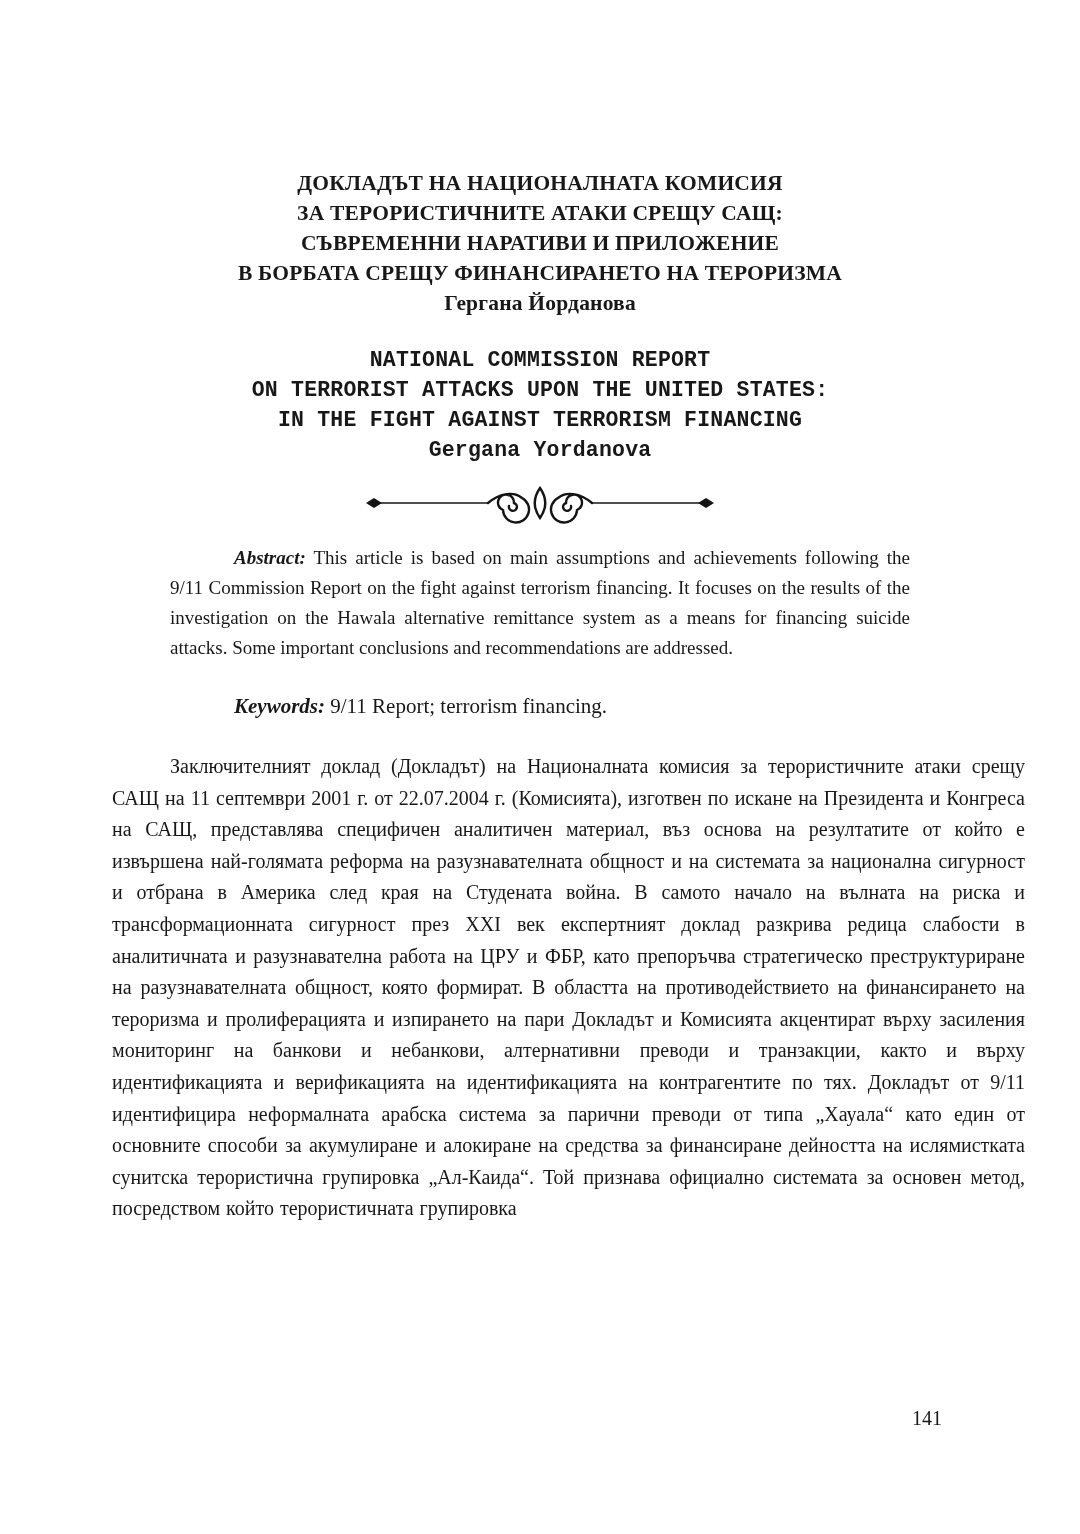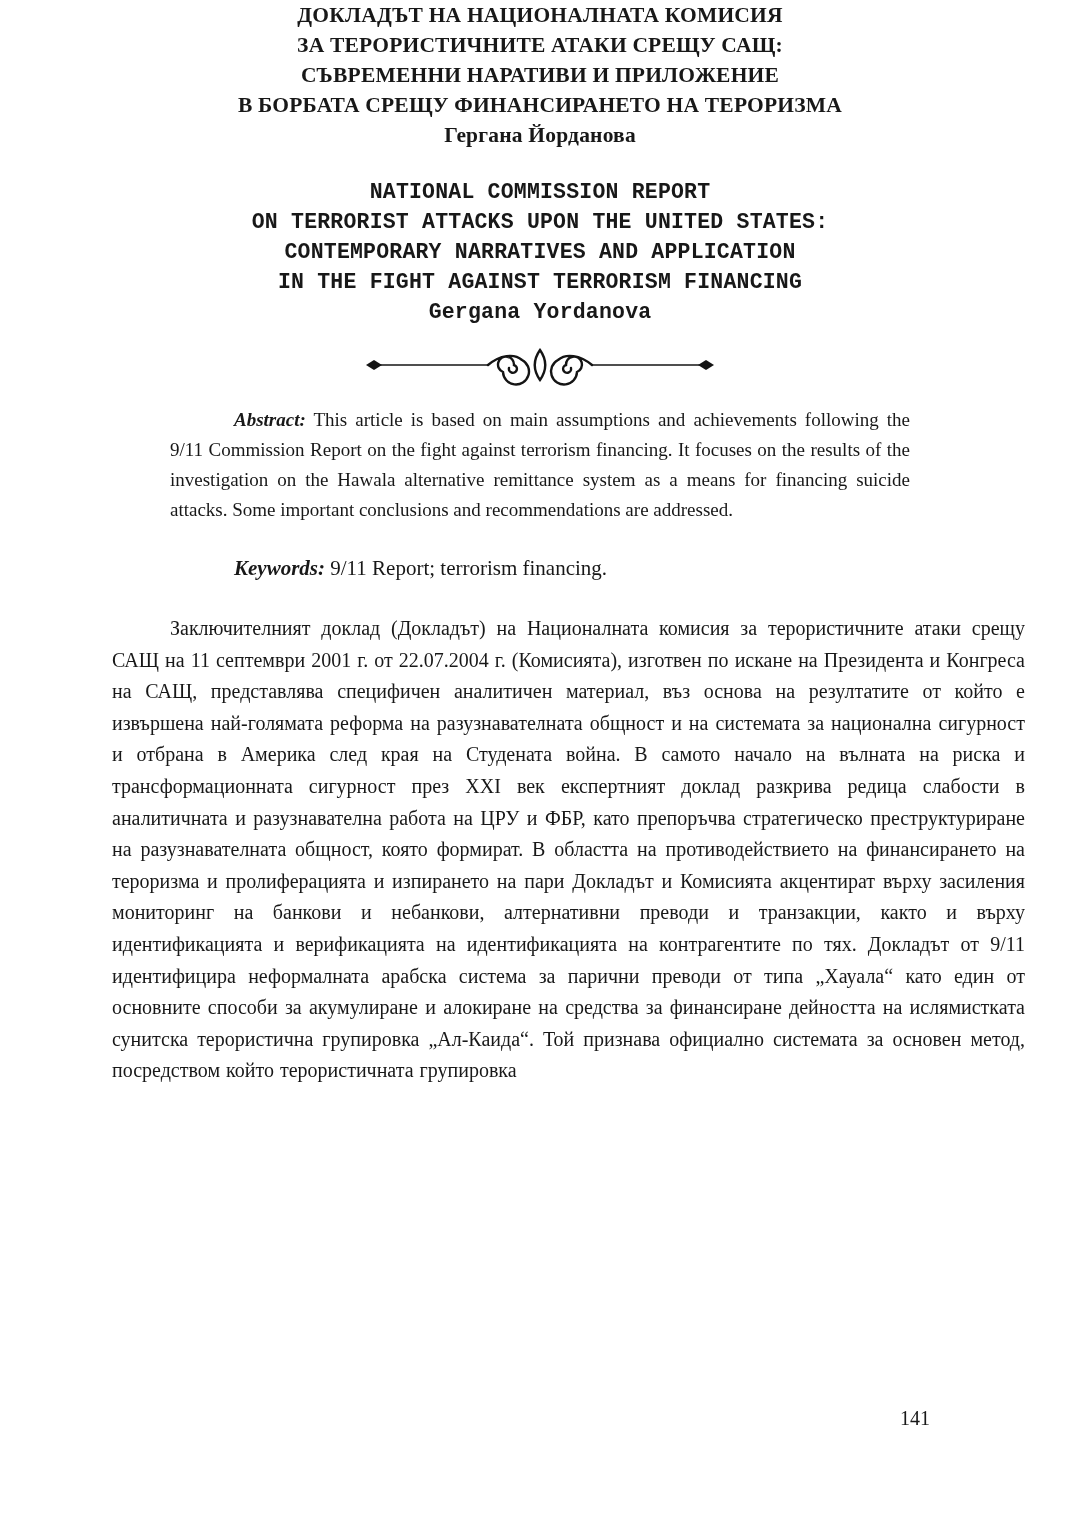--- a/index.html
+++ b/index.html
@@ -17,21 +17,21 @@
     font-family: "Liberation Serif", "DejaVu Serif", serif;
     overflow: hidden;
   }
   .title-block {
     text-align: center;
     font-weight: bold;
     font-size: 21.5px;
     line-height: 30px;
     letter-spacing: 0.2px;
   }
-  .title-block-bg { }
+  .title-block-bg { padding-top: 168px; }
   .title-block-en { padding-top: 27px; font-family: Liberation Mono, monospace; }
   .title-line { white-space: nowrap; }
   .ornament-wrap {
     margin-top: 14px;
     height: 48px;
     text-align: center;
   }
   .abstract {
     margin: 16px 170px 0 170px;
     font-size: 19px;
@@ -54,21 +54,21 @@
     font-size: 20px;
     line-height: 31.6px;
     text-align: justify;
     text-indent: 58px;
     word-spacing: 1px;
     max-height: 608px;
     overflow: hidden;
   }
   .page-number {
     position: absolute;
-    right: 150px;
+    right: 138px;
     bottom: 104px;
     font-size: 20px;
     margin-left: 23px;
   }
 </style>
 </head>
 <body>
 
 <div class="page">
 
@@ -76,21 +76,20 @@
     <div class="title-line">ДОКЛАДЪТ НА НАЦИОНАЛНАТА КОМИСИЯ</div>
     <div class="title-line">ЗА ТЕРОРИСТИЧНИТЕ АТАКИ СРЕЩУ САЩ:</div>
     <div class="title-line">СЪВРЕМЕННИ НАРАТИВИ И ПРИЛОЖЕНИЕ</div>
     <div class="title-line">В БОРБАТА СРЕЩУ ФИНАНСИРАНЕТО НА ТЕРОРИЗМА</div>
     <div class="title-line">Гергана Йорданова</div>
   </div>
 
   <div class="title-block title-block-en">
     <div class="title-line">NATIONAL COMMISSION REPORT</div>
     <div class="title-line">ON TERRORIST ATTACKS UPON THE UNITED STATES:</div>
-    <div class="title-line">CONTEMPORARY NARRATIVES AND APPLICATION</div>
     <div class="title-line">IN THE FIGHT AGAINST TERRORISM FINANCING</div>
     <div class="title-line">Gergana Yordanova</div>
   </div>
 
   <div class="ornament-wrap">
     <svg width="360" height="48" viewBox="0 0 360 48" aria-hidden="true">
       <g fill="none" stroke="#141414" stroke-width="1.6">
         <line x1="18" y1="24" x2="128" y2="24"></line>
         <line x1="232" y1="24" x2="342" y2="24"></line>
       </g>

